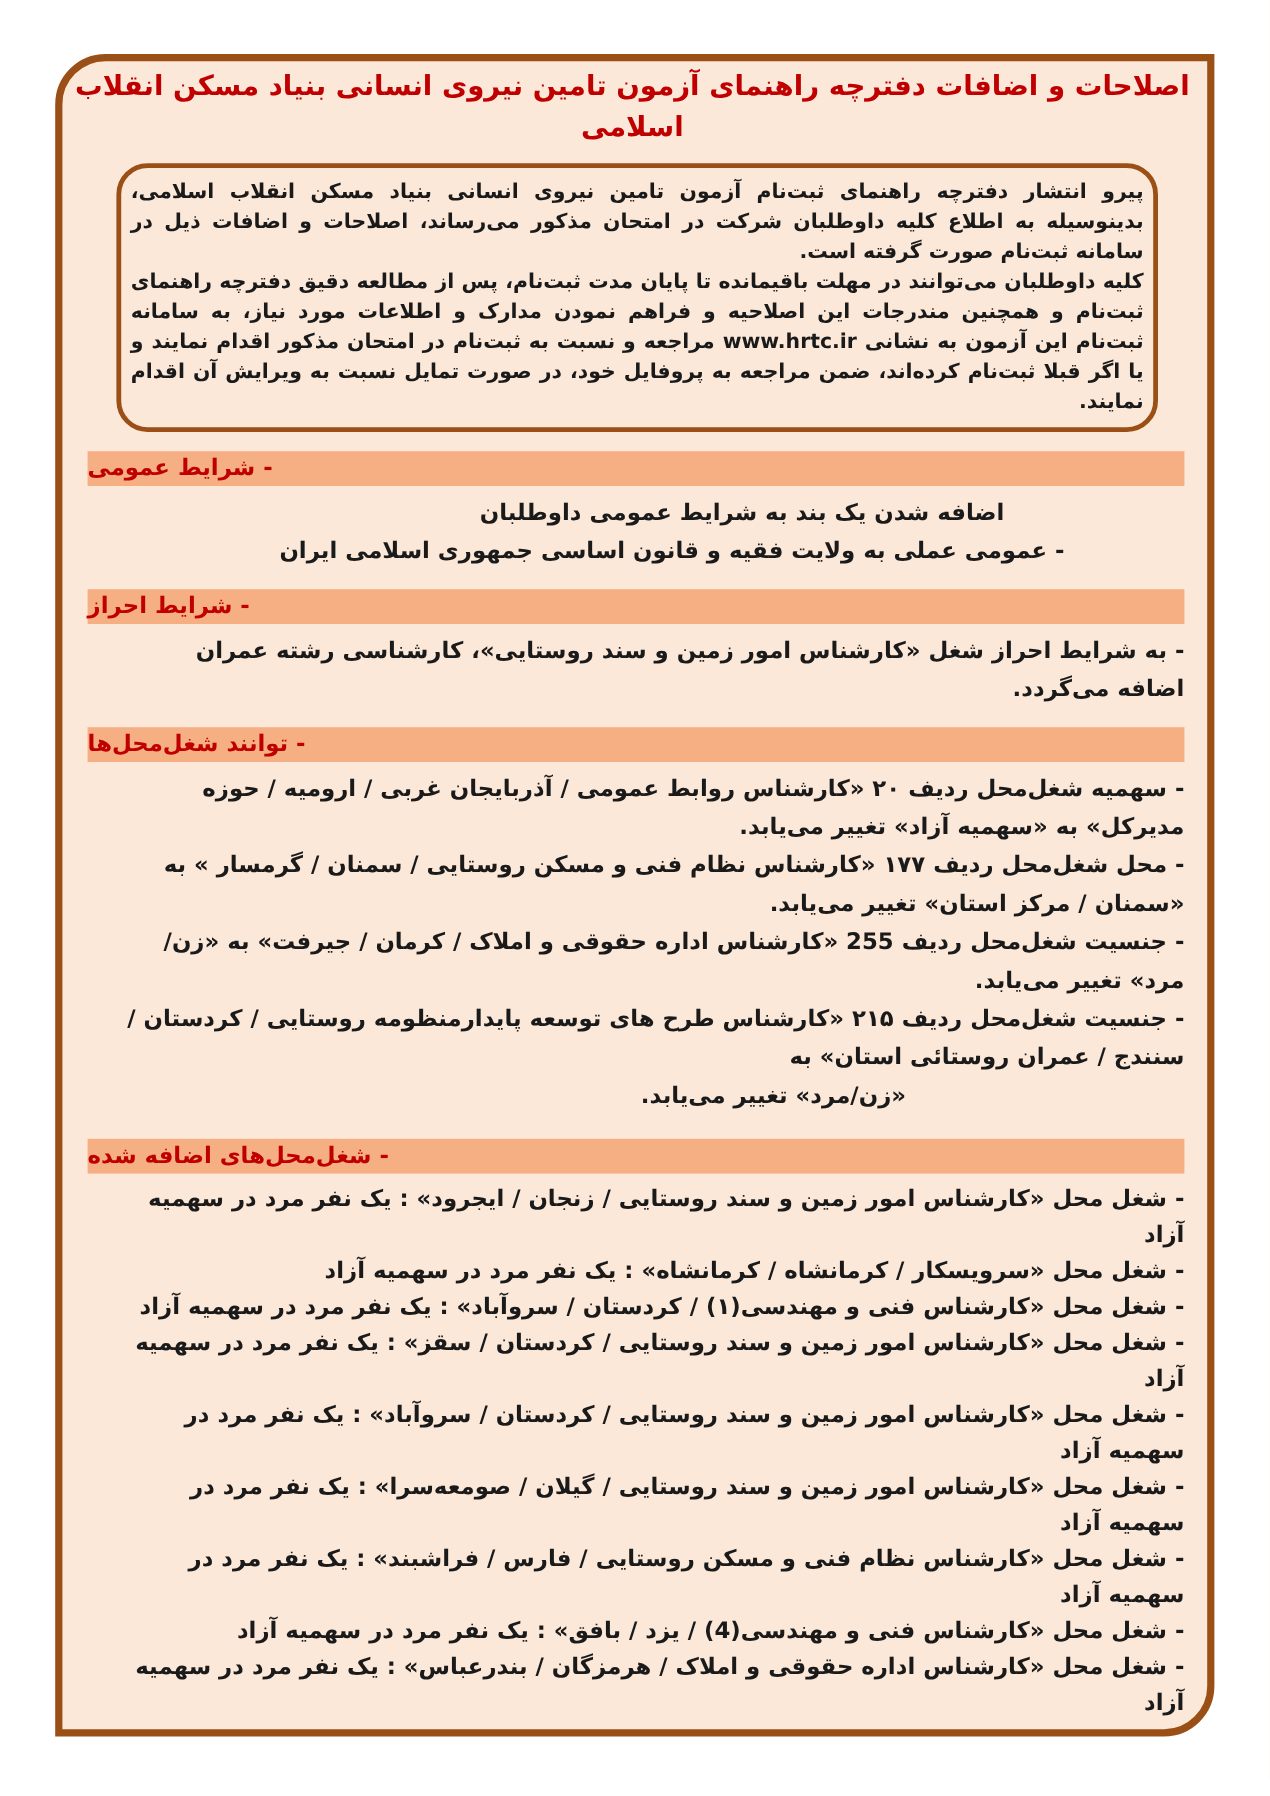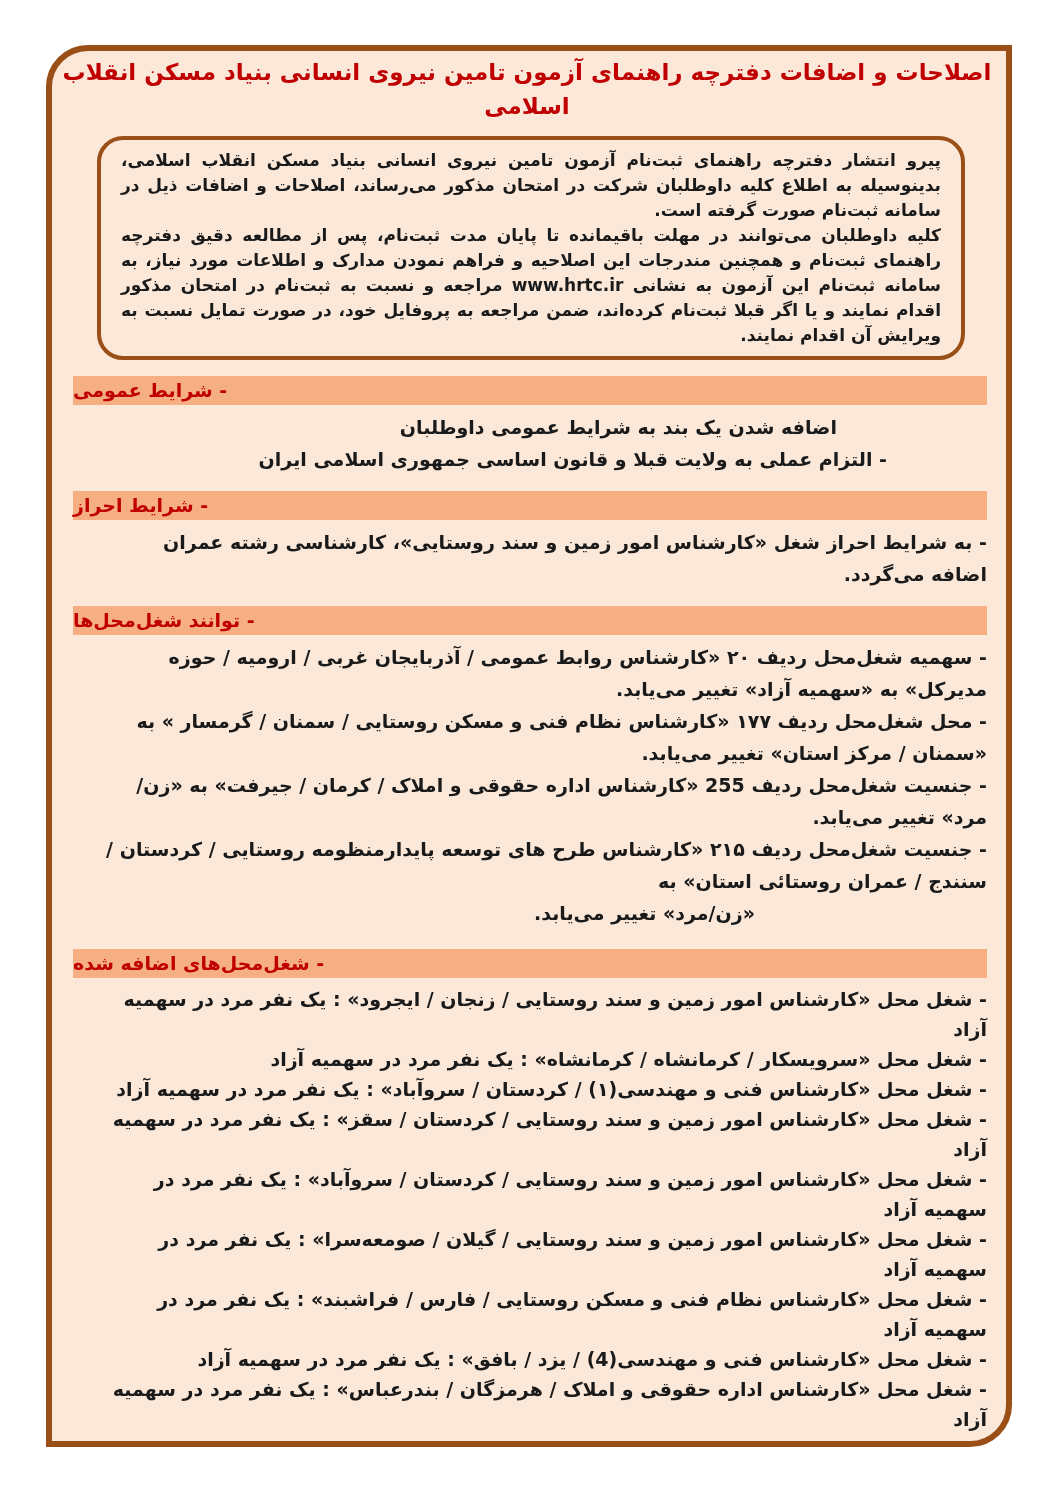--- a/index.html
+++ b/index.html
@@ -29,21 +29,21 @@
     color:var(--bismillah-blue);font-size:18px;font-weight:bold;line-height:24px;
   }
   .title{
     margin:4px 4px 0 0;text-align:center;
     color:var(--accent-red);font-size:23px;font-weight:bold;line-height:34px;
   }
   .intro-box{
     margin:13px 41px 0 45px;
     border:4px solid var(--frame-border);
     border-radius:26px;
-    padding:8px 20px;
+    padding:8px 8px;
     background:var(--page-bg);
   }
   .intro-box p{
     margin:0;color:var(--text);
     font-size:17px;font-weight:bold;line-height:25px;
     text-align:justify;
   }
   section{display:block;}
   .bar{
     height:29px;margin:16px 19px 0 21px;
@@ -78,21 +78,21 @@
     <p>پیرو انتشار دفترچه راهنمای ثبت‌نام آزمون تامین نیروی انسانی بنیاد مسکن انقلاب اسلامی، بدینوسیله به اطلاع کلیه داوطلبان شرکت در امتحان مذکور می‌رساند، اصلاحات و اضافات ذیل در سامانه ثبت‌نام صورت گرفته است.</p>
     <p>کلیه داوطلبان می‌توانند در مهلت باقیمانده تا پایان مدت ثبت‌نام، پس از مطالعه دقیق دفترچه راهنمای ثبت‌نام و همچنین مندرجات این اصلاحیه و فراهم نمودن مدارک و اطلاعات مورد نیاز، به سامانه ثبت‌نام این آزمون به نشانی www.hrtc.ir مراجعه و نسبت به ثبت‌نام در امتحان مذکور اقدام نمایند و یا اگر قبلا ثبت‌نام کرده‌اند، ضمن مراجعه به پروفایل خود، در صورت تمایل نسبت به ویرایش آن اقدام نمایند.</p>
   </div>
 
   <section>
     <div class="bar">
       <span class="heading">- شرایط عمومی</span>
     </div>
     <div class="lines">
       <p class="ln ind-a">اضافه شدن یک بند به شرایط عمومی داوطلبان</p>
-      <p class="ln ind-b">- التزام عملی به ولایت قبلا و قانون اساسی جمهوری اسلامی ایران</p>
+      <p class="ln ind-b">- عمومی عملی به ولایت فقیه و قانون اساسی جمهوری اسلامی ایران</p>
     </div>
   </section>
 
   <section>
     <div class="bar">
       <span class="heading">- شرایط احراز</span>
     </div>
     <div class="lines">
       <p class="ln">- به شرایط احراز شغل «کارشناس امور زمین و سند روستایی»، کارشناسی رشته عمران اضافه می‌گردد.</p>
     </div>

